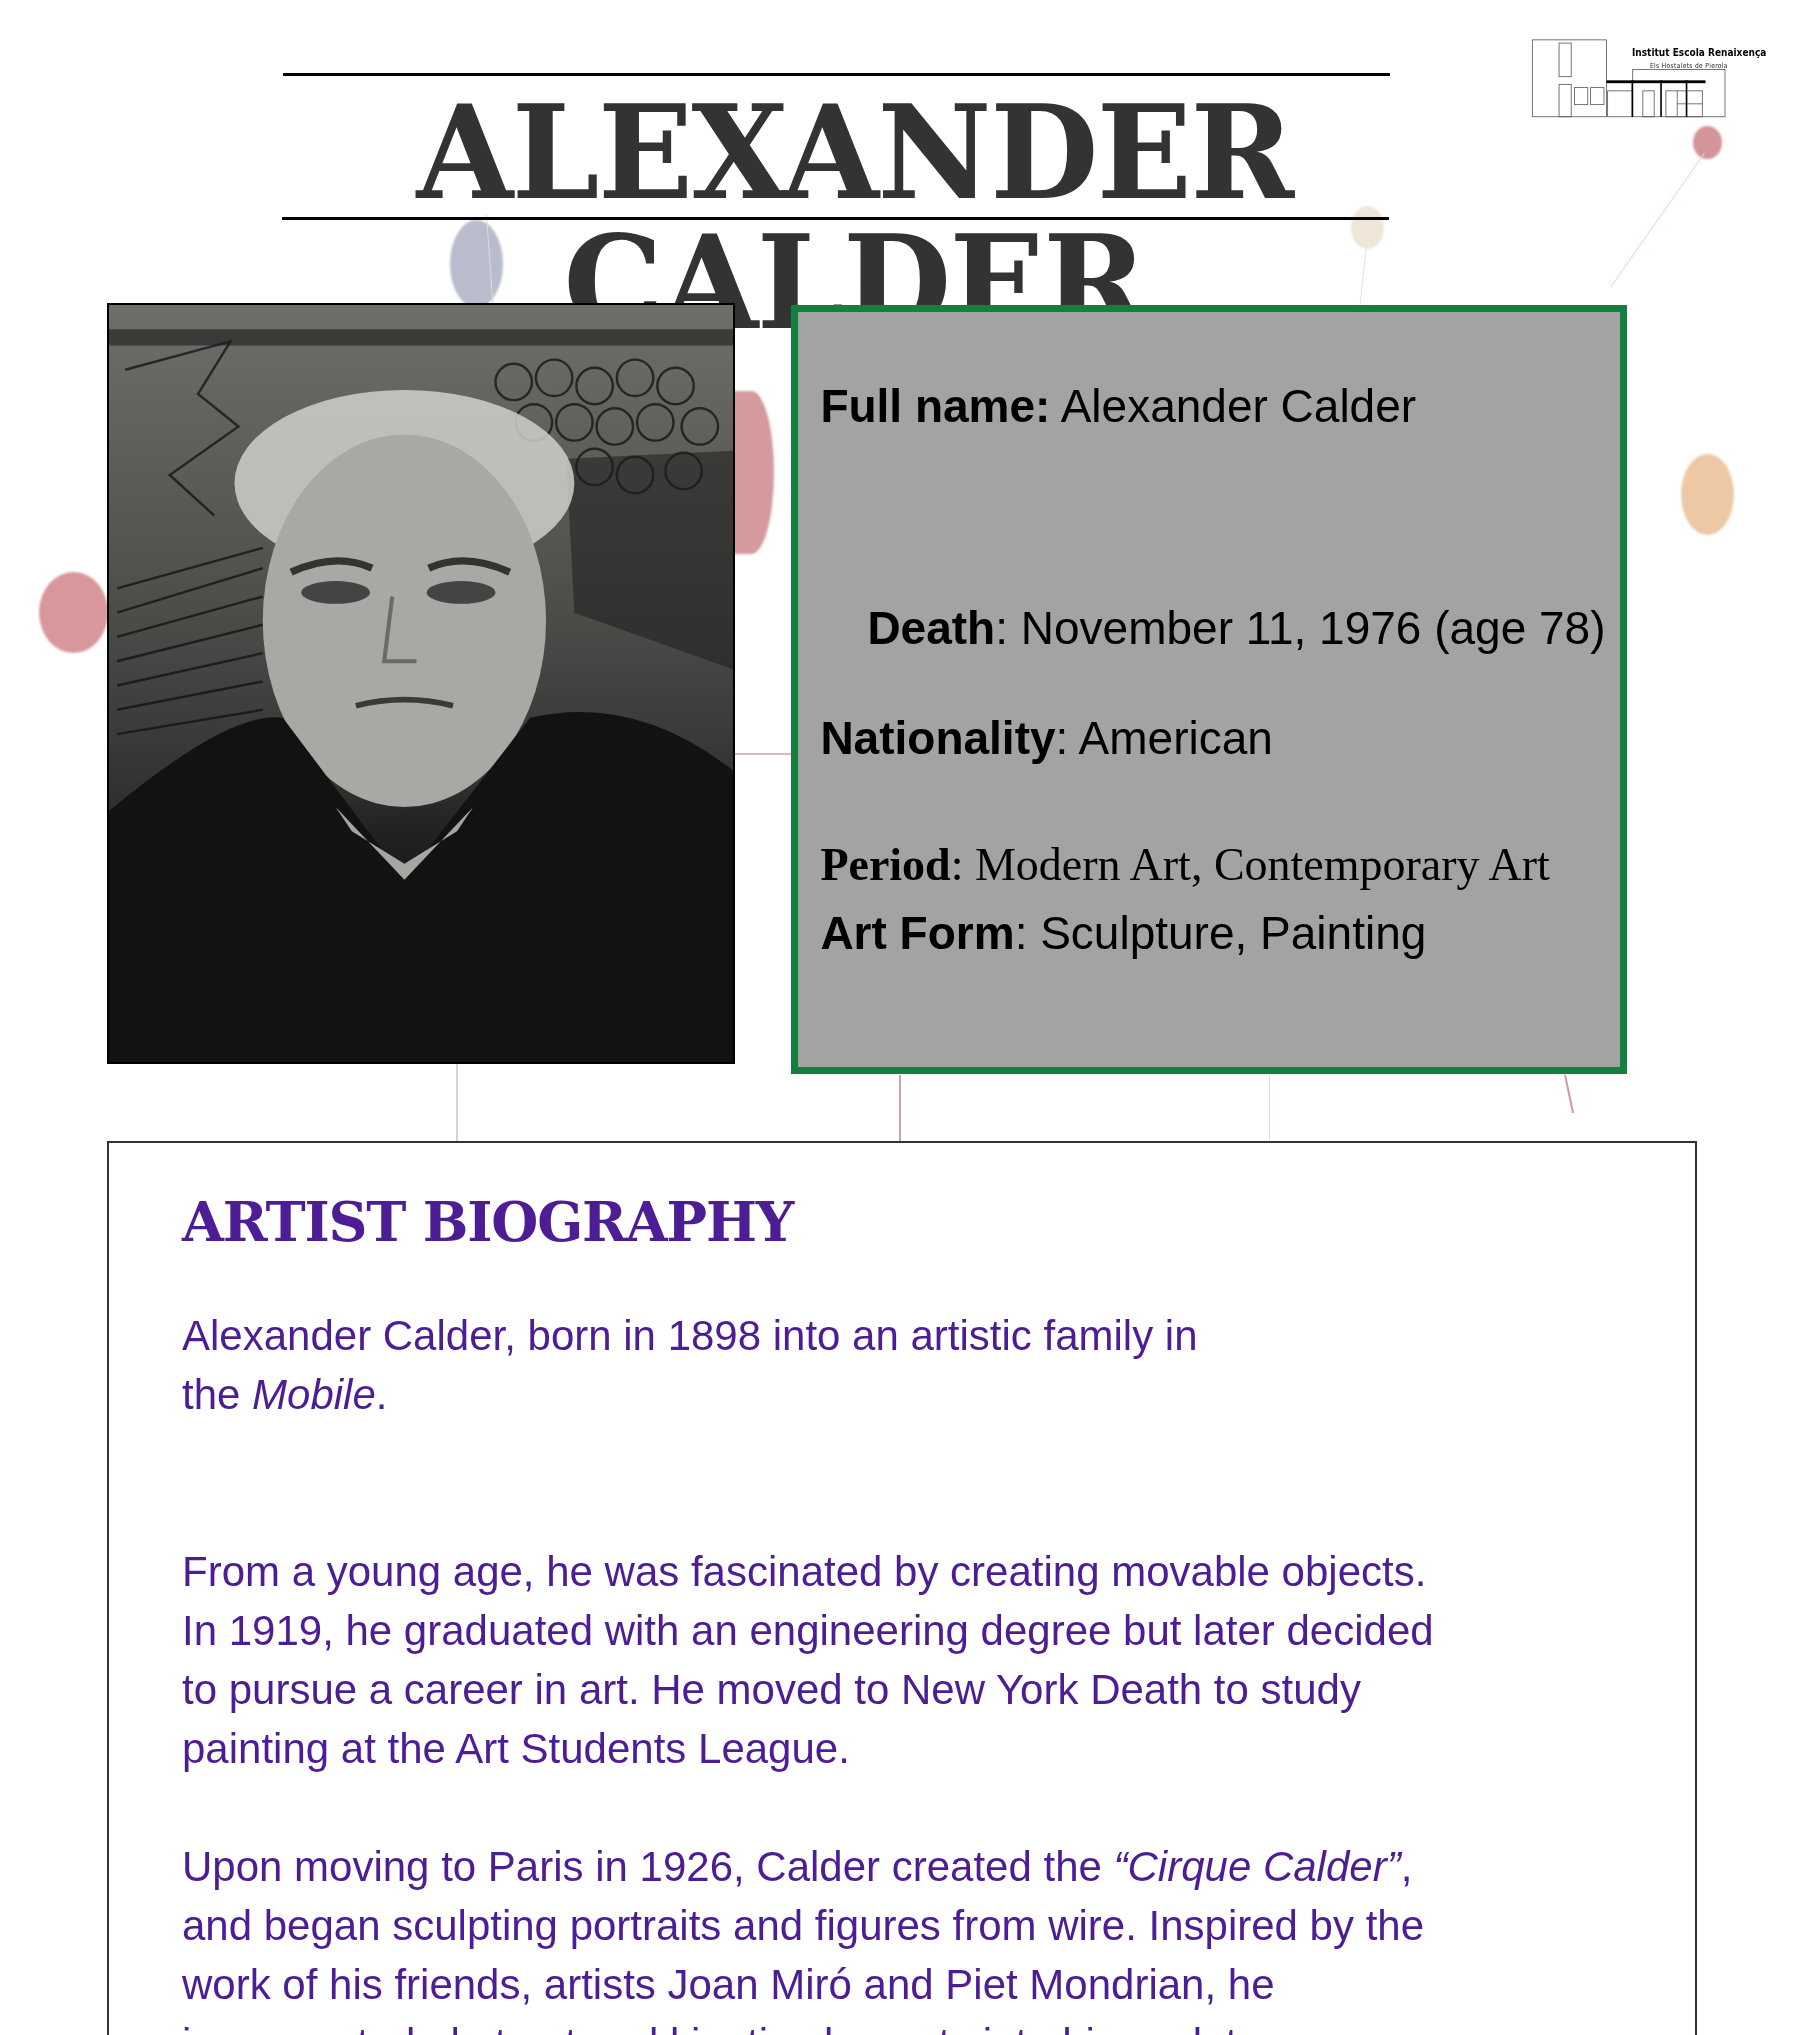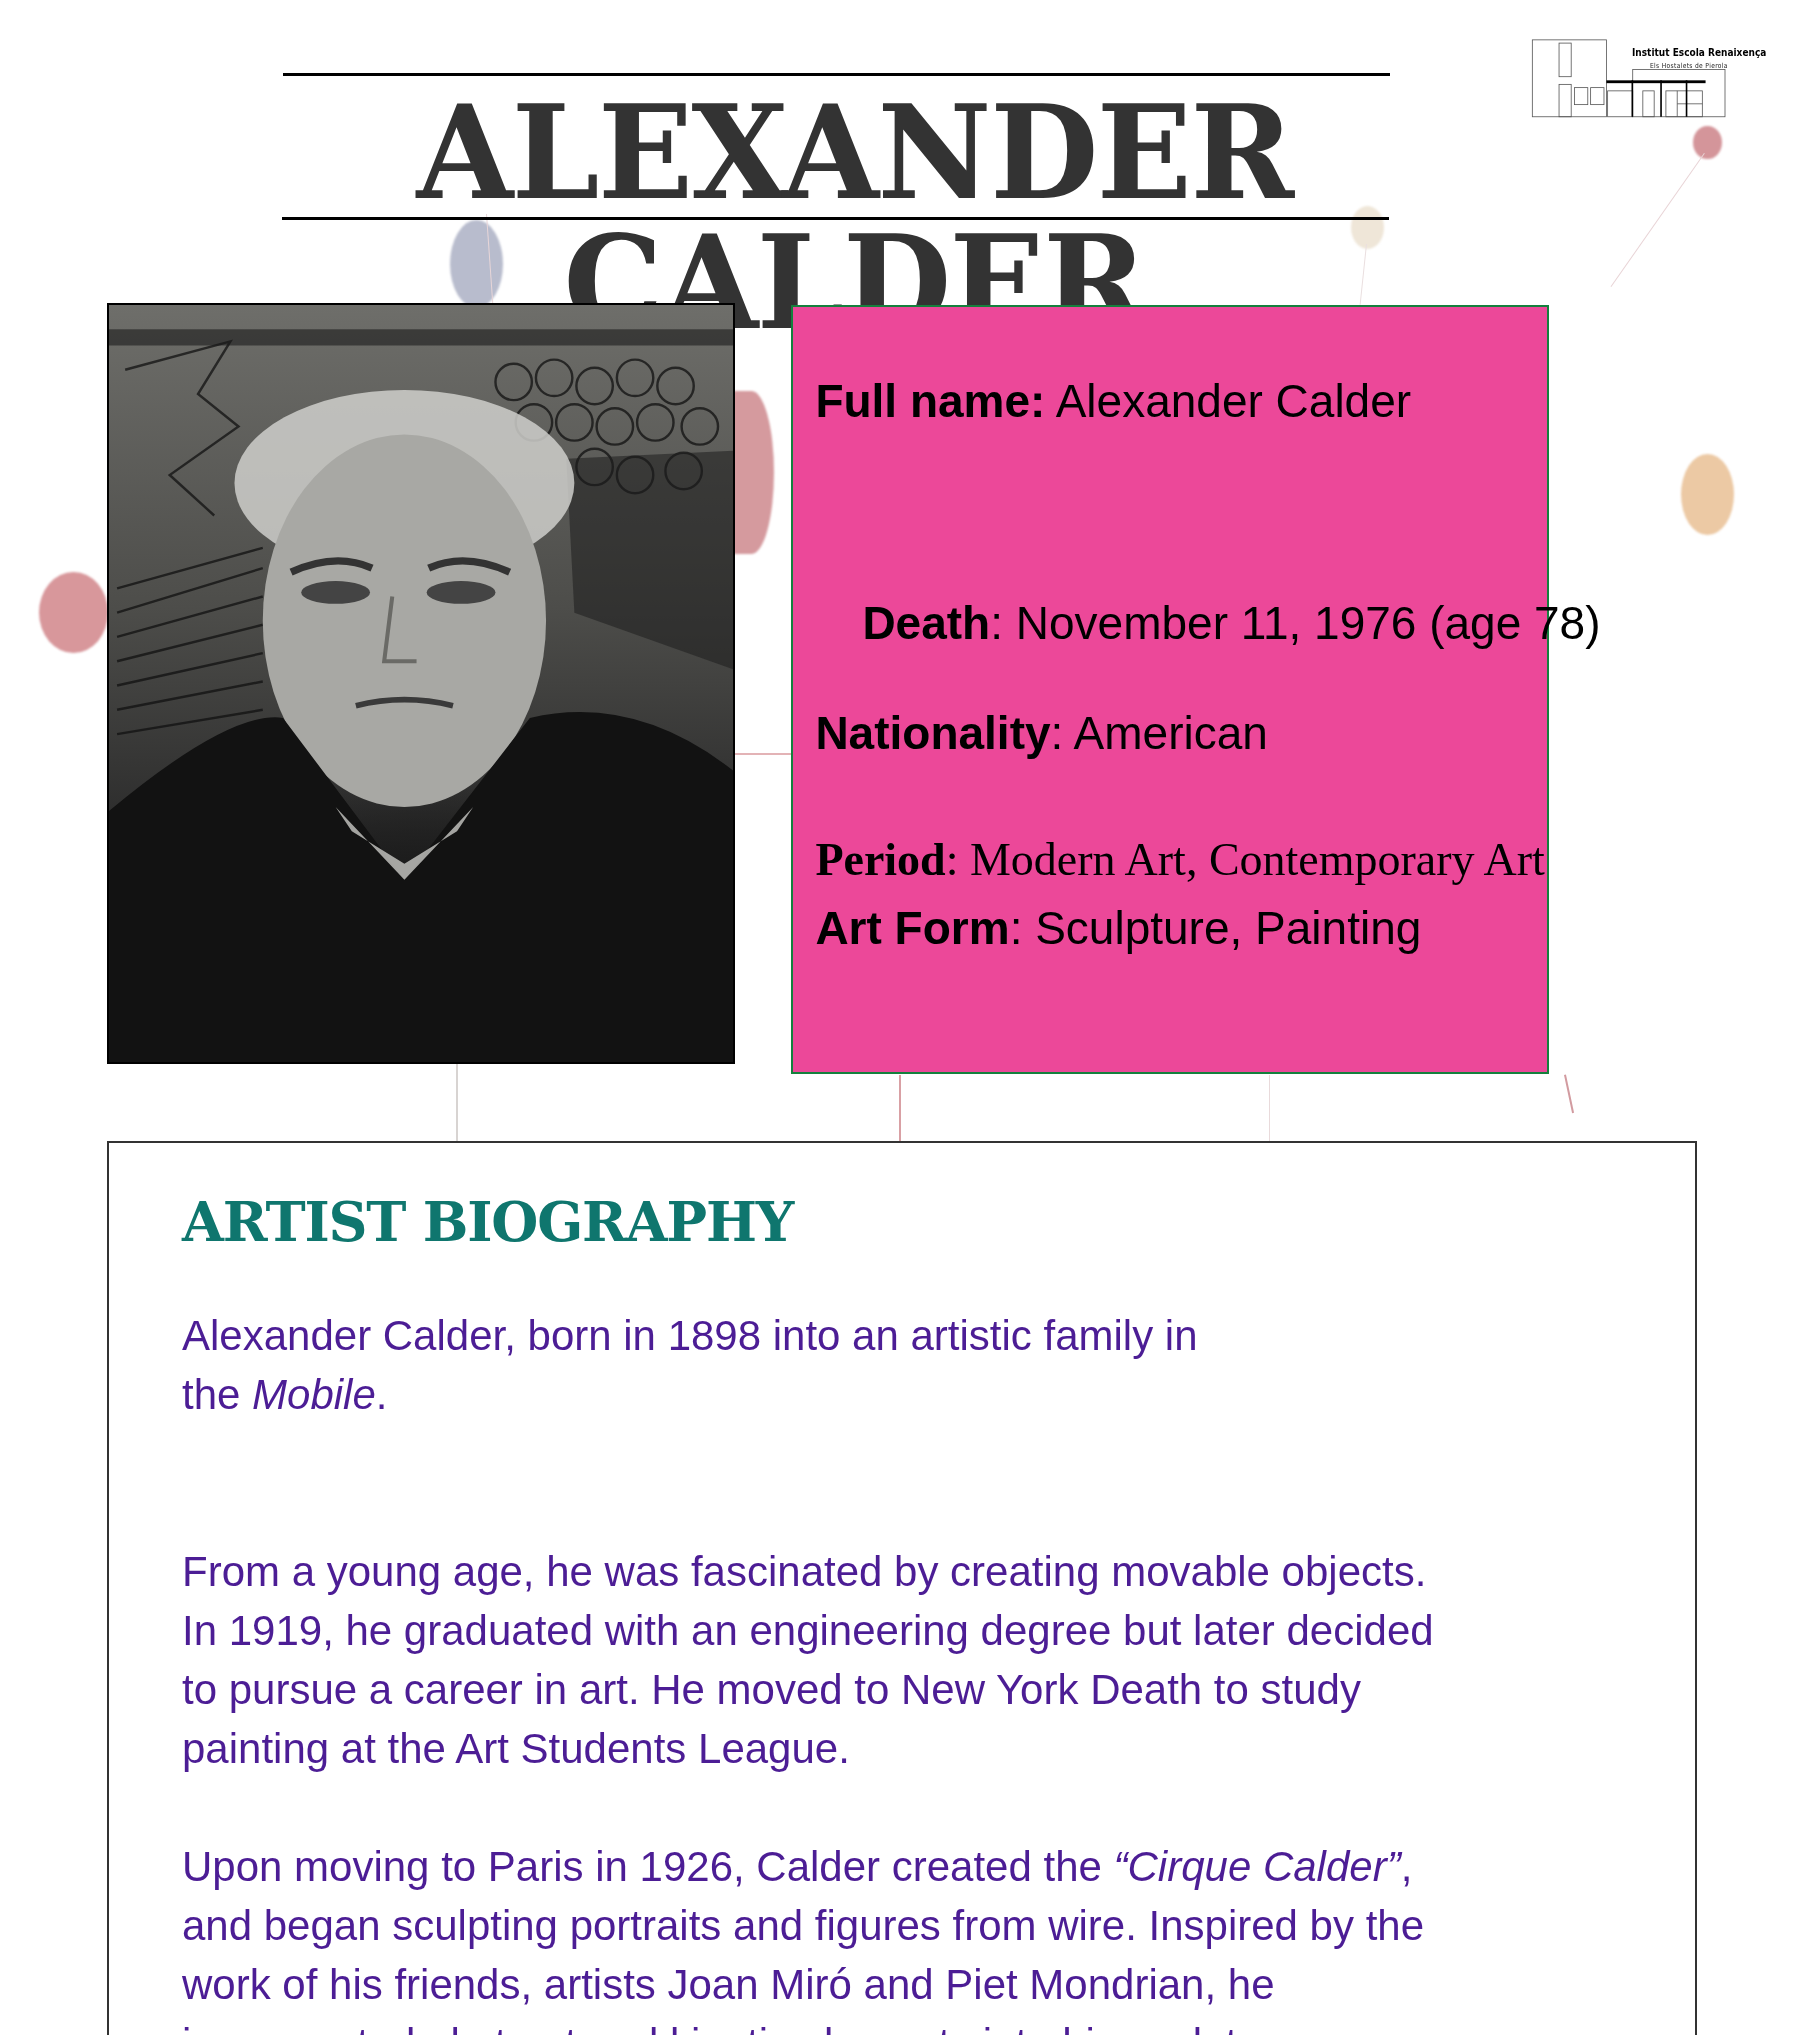--- a/index.html
+++ b/index.html
@@ -22,29 +22,29 @@
 
   
   .photo { position: absolute; left: 107px; top: 303px; width: 628px; height: 761px;
            border: 2.4px solid #000; box-sizing: border-box; overflow: hidden;
            background: radial-gradient(ellipse 30% 25% at 48% 45%, #b9b9b5 0%, #8d8d89 45%, transparent 70%),
                        radial-gradient(ellipse 55% 30% at 50% 92%, #151515 0%, #1c1c1c 60%, transparent 100%),
                        linear-gradient(180deg, #6e6e6a 0%, #4d4d4a 40%, #2b2b2b 70%, #121212 100%); }
   .photo svg { position: absolute; left: 0; top: 0; width: 100%; height: 100%; }
 
   
-  .info-box { position: absolute; left: 791px; top: 305px; width: 758px; height: 769px;
-              border: 2px solid #15803d; box-sizing: border-box; background: #ec4899; }
+  .info-box { position: absolute; left: 791px; top: 305px; width: 836px; height: 769px;
+              border: 7px solid #15803d; box-sizing: border-box; background: #a3a3a3; }
   .info-row { position: absolute; left: 22.4px; font-family: "Liberation Sans", sans-serif; font-size: 46px; color: #000; white-space: nowrap; }
   .info-row b { font-weight: bold; }
 
   
   .bio-box { position: absolute; left: 107px; top: 1141px; width: 1590px; height: 1315px;
              border: 2px solid #333; box-sizing: border-box; background: #fff; }
-  .bio-heading { position: absolute; left: 73px; top: 47px; font-family: "DejaVu Serif", serif; font-weight: bold; font-size: 54px; color: #0f766e; letter-spacing: -1.2px; white-space: nowrap; }
+  .bio-heading { position: absolute; left: 73px; top: 47px; font-family: "DejaVu Serif", serif; font-weight: bold; font-size: 54px; color: #4c1d95; letter-spacing: -1.2px; white-space: nowrap; }
   .bio-para { position: absolute; left: 73px; width: 1465px; font-family: "Liberation Sans", sans-serif; font-size: 42px; line-height: 59px; color: #4c1d95; margin: 0; }
   .bio-para span { white-space: nowrap; display: block; }
   .bio-para i { font-style: italic; }
 </style>
 </head>
 <body>
 
 <div>
   <div class="deco-dot" style="left:450px;top:220px;width:53px;height:88px;background:#b8bccd;"></div>
   <div class="deco-line" style="left:486px;top:214px;width:1.2px;height:90px;background:#e8d6d8;transform:rotate(-4deg);"></div>

